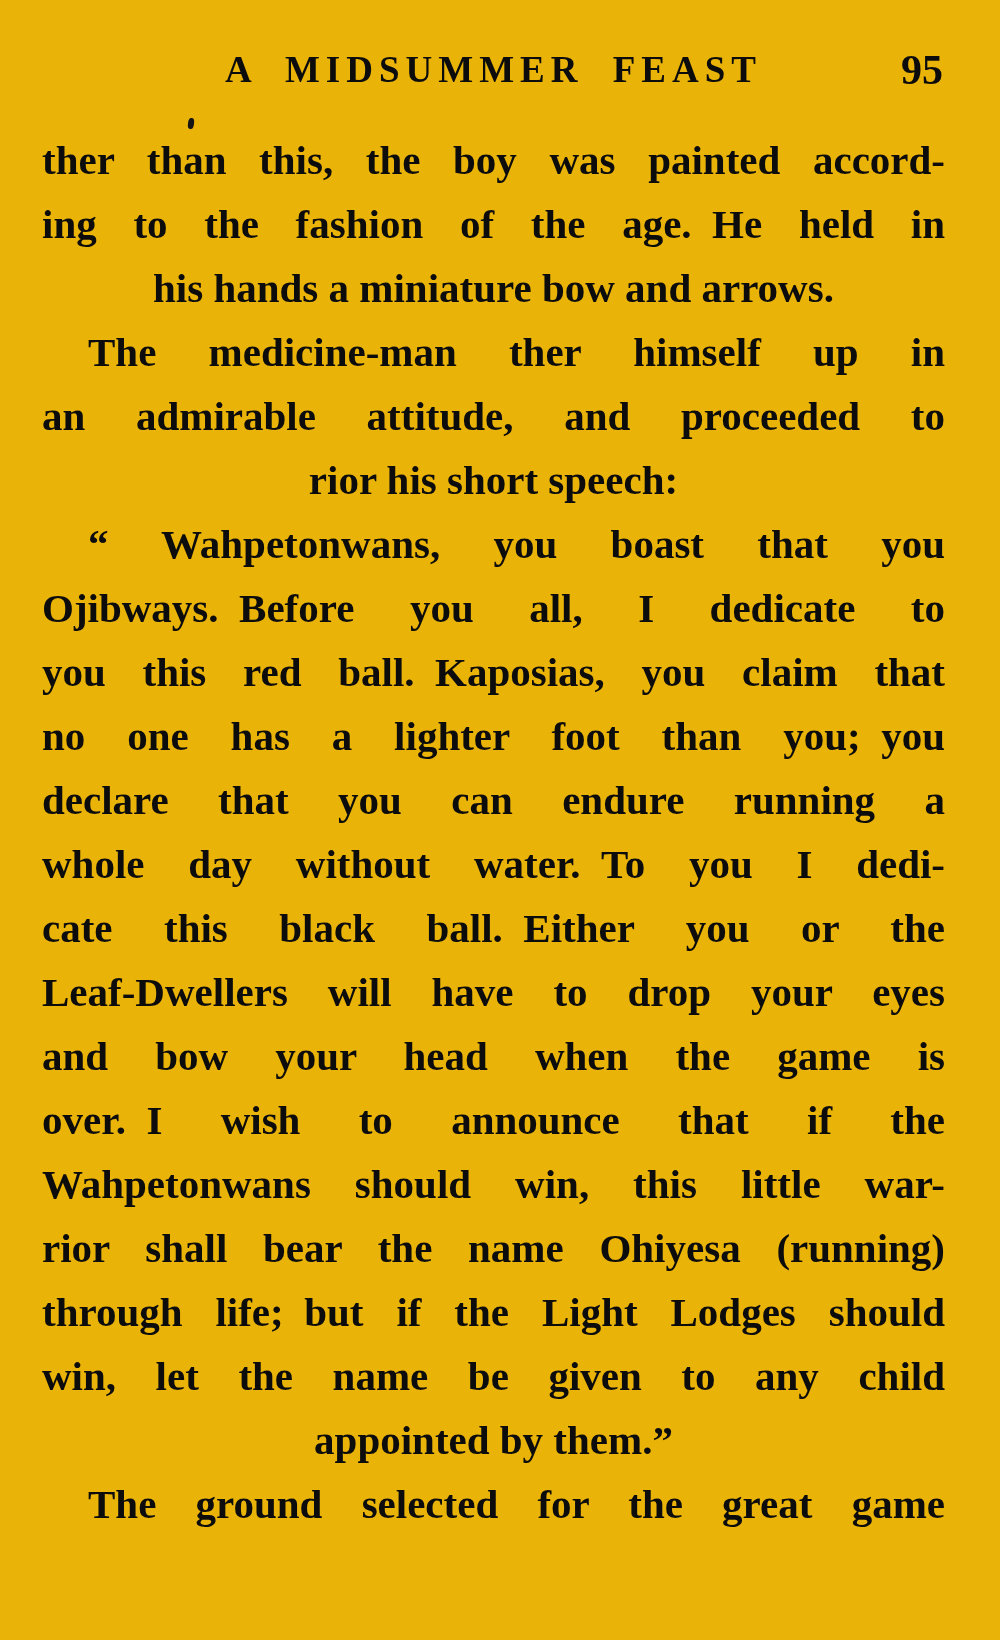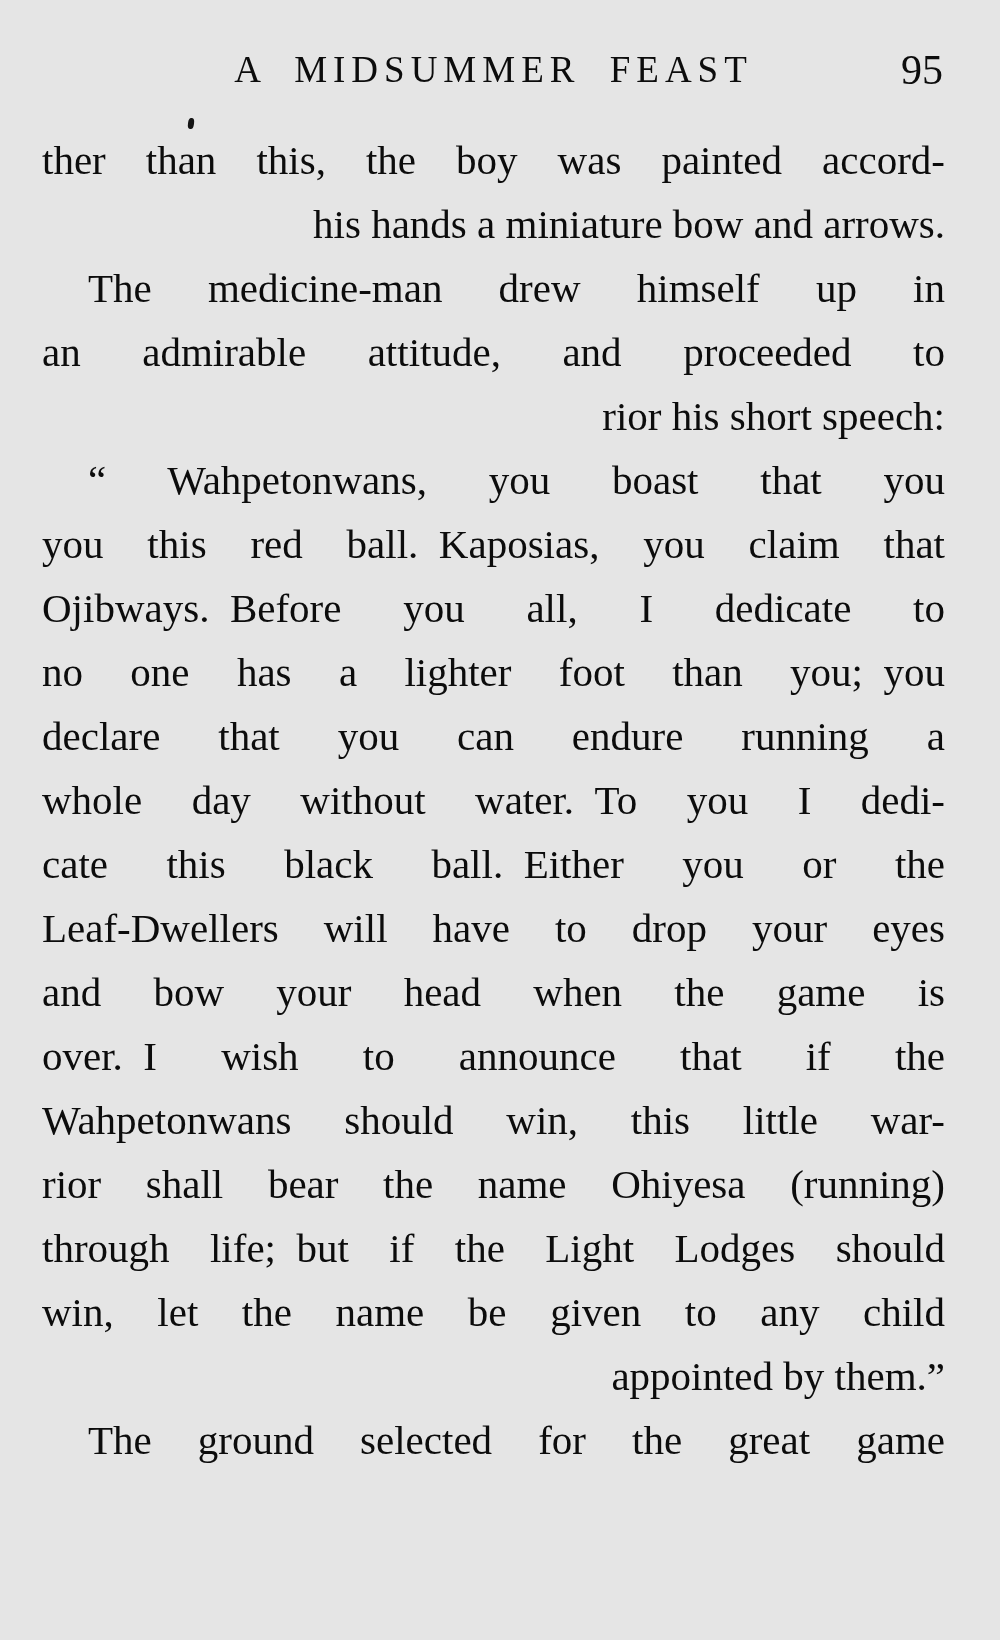--- a/index.html
+++ b/index.html
@@ -4,24 +4,25 @@
 <style>
   html, body {
     margin: 0;
     padding: 0;
     background: #ffffff;
   }
   .page {
     position: relative;
     width: 1000px;
     height: 1640px;
-    background: #e5e5e5;
+    background: #eab308;
     overflow: hidden;
     font-family: "Liberation Serif", "DejaVu Serif", serif;
     color: #0c0c0c;
+    font-weight: bold;
   }
   
   .header-row {
     position: absolute;
     top: 48px;
     left: 42px;
     width: 903px;
     height: 50px;
   }
   .header-title {
@@ -44,21 +45,21 @@
   
   .text-block {
     position: absolute;
     top: 128px;
     left: 42px;
     width: 903px;
     font-size: 41px;
     line-height: 64px;
   }
   .ln {
-    text-align: right;
+    text-align: center;
     white-space: normal;
   }
   .ln.j {
     text-align: justify;
     text-align-last: justify;
   }
   .ln.ind {
     padding-left: 46px;
   }
   
@@ -80,27 +81,28 @@
 
   <div class="header-row">
     <div class="header-title">A MIDSUMMER FEAST</div>
     <div class="page-number">95</div>
   </div>
 
   <div class="speckle"></div>
 
   <div class="text-block">
     <div class="ln j">ther than this, the boy was painted accord-</div>
+    <div class="ln j">ing to the fashion of the age. He held in</div>
     <div class="ln">his hands a miniature bow and arrows.</div>
-    <div class="ln j ind">The medicine-man drew himself up in</div>
+    <div class="ln j ind">The medicine-man ther himself up in</div>
     <div class="ln j">an admirable attitude, and proceeded to</div>
     <div class="ln">rior his short speech:</div>
     <div class="ln j ind">“ Wahpetonwans, you boast that you</div>
+    <div class="ln j">Ojibways. Before you all, I dedicate to</div>
     <div class="ln j">you this red ball. Kaposias, you claim that</div>
-    <div class="ln j">Ojibways. Before you all, I dedicate to</div>
     <div class="ln j">no one has a lighter foot than you; you</div>
     <div class="ln j">declare that you can endure running a</div>
     <div class="ln j">whole day without water. To you I dedi-</div>
     <div class="ln j">cate this black ball. Either you or the</div>
     <div class="ln j">Leaf-Dwellers will have to drop your eyes</div>
     <div class="ln j">and bow your head when the game is</div>
     <div class="ln j">over. I wish to announce that if the</div>
     <div class="ln j">Wahpetonwans should win, this little war-</div>
     <div class="ln j">rior shall bear the name Ohiyesa (running)</div>
     <div class="ln j">through life; but if the Light Lodges should</div>

